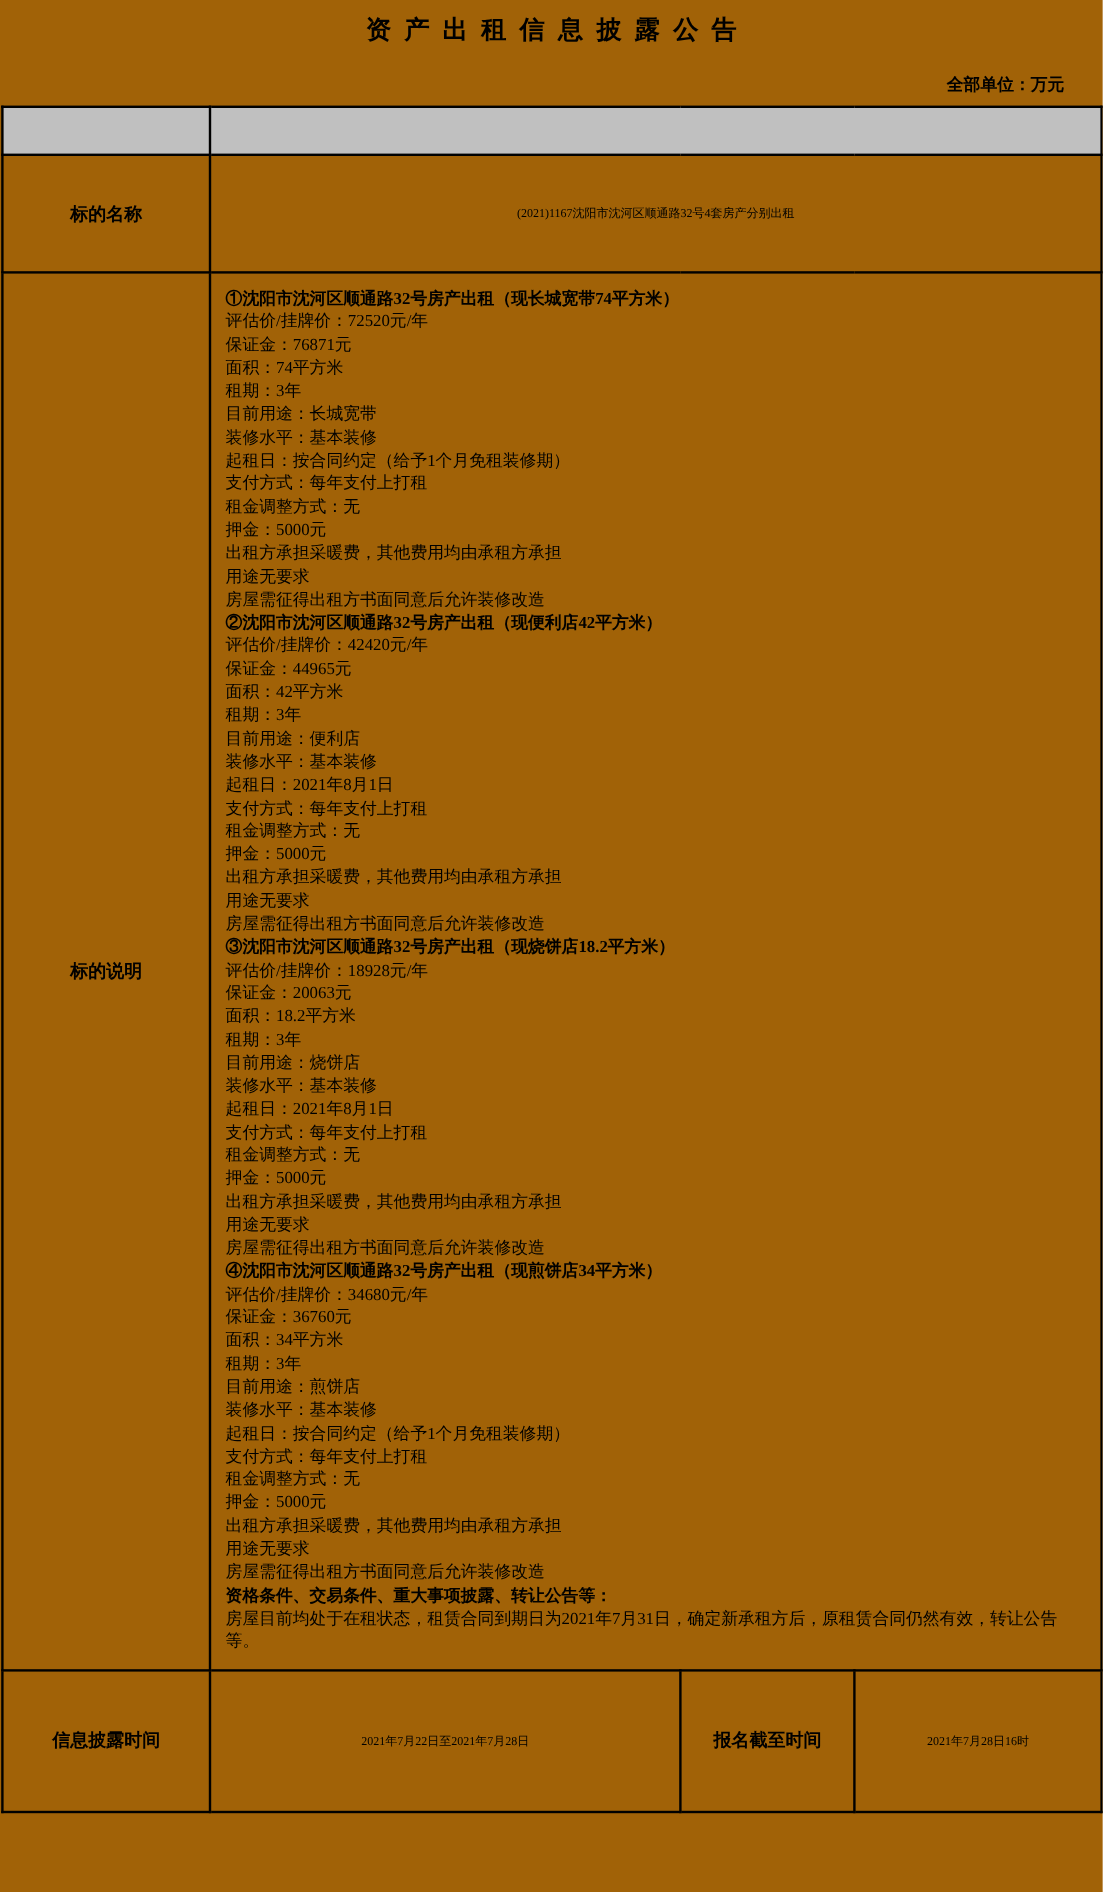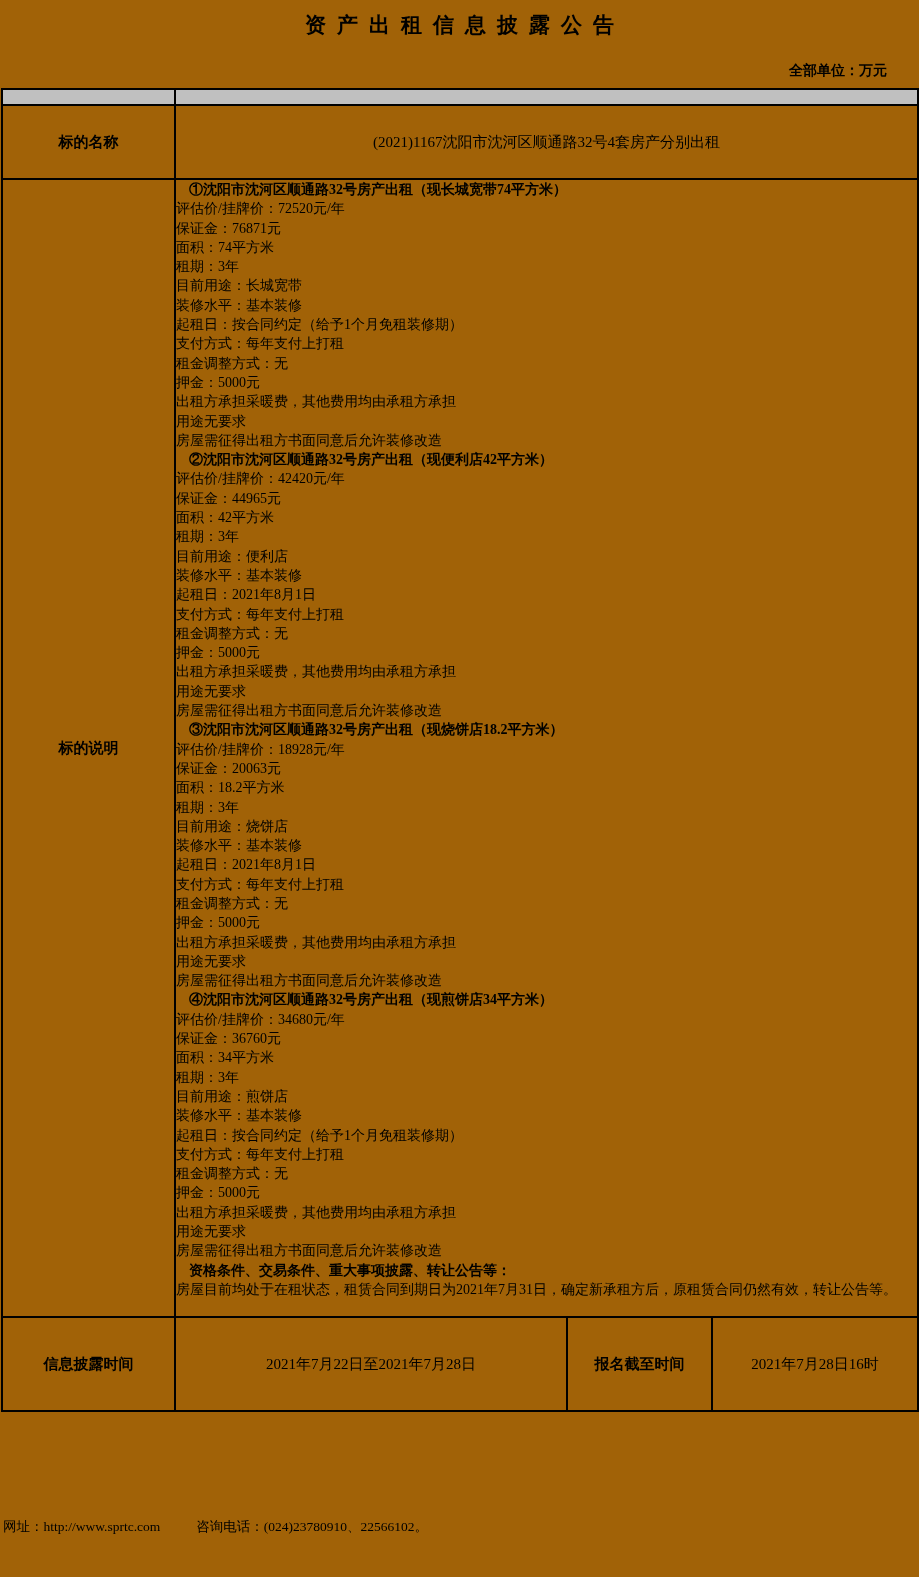--- a/index.html
+++ b/index.html
@@ -31,46 +31,46 @@
   table.main-table {
     position: absolute;
     top: 88px;
     left: 1px;
     width: 916px;
     border-collapse: collapse;
     table-layout: fixed;
   }
   table.main-table td {
     border: 2px solid #000000;
-    padding: 0;
+    padding: 12px;
   }
   td.gray-cell { background: #c0c0c0; height: 14px; }
   .label-cell {
     text-align: center;
     vertical-align: middle;
     font-weight: bold;
     font-size: 15px;
   }
   .value-cell {
     text-align: center;
     vertical-align: middle;
-    font-size: 15px;
+    font-size: 10px;
   }
   tr.row-name td { height: 72px; }
   tr.row-price td { height: 82px; }
   tr.row-time td { height: 92px; }
   td.desc-cell {
     height: 1136px;
     vertical-align: top;
     text-align: left;
     padding: 8px 6px 0 6px;
     font-size: 14px;
     line-height: 19.3px;
   }
-  .desc-heading { font-weight: bold; margin-left: 13px; }
+  .desc-heading { font-weight: bold; }
   .desc-line { font-weight: normal; }
   .footer {
     position: absolute;
     top: 1517px;
     left: 3px;
     font-size: 13.5px;
     line-height: 19.5px;
   }
   .footer .gap-left { margin-left: 36px; }
 </style>
@@ -165,18 +165,15 @@
       <tr class="row-time">
         <td class="label-cell">信息披露时间</td>
         <td class="value-cell">2021年7月22日至2021年7月28日</td>
         <td class="label-cell">报名截至时间</td>
         <td class="value-cell">2021年7月28日16时</td>
       </tr>
     </tbody>
   </table>
 
   <div class="footer">
-    <div>
-      <span>网址：http://www.sprtc.com</span><span class="gap-left">咨询电话：(024)23780910、22566102。</span>
-    </div>
   </div>
 
 </div>
 
 </body></html>

